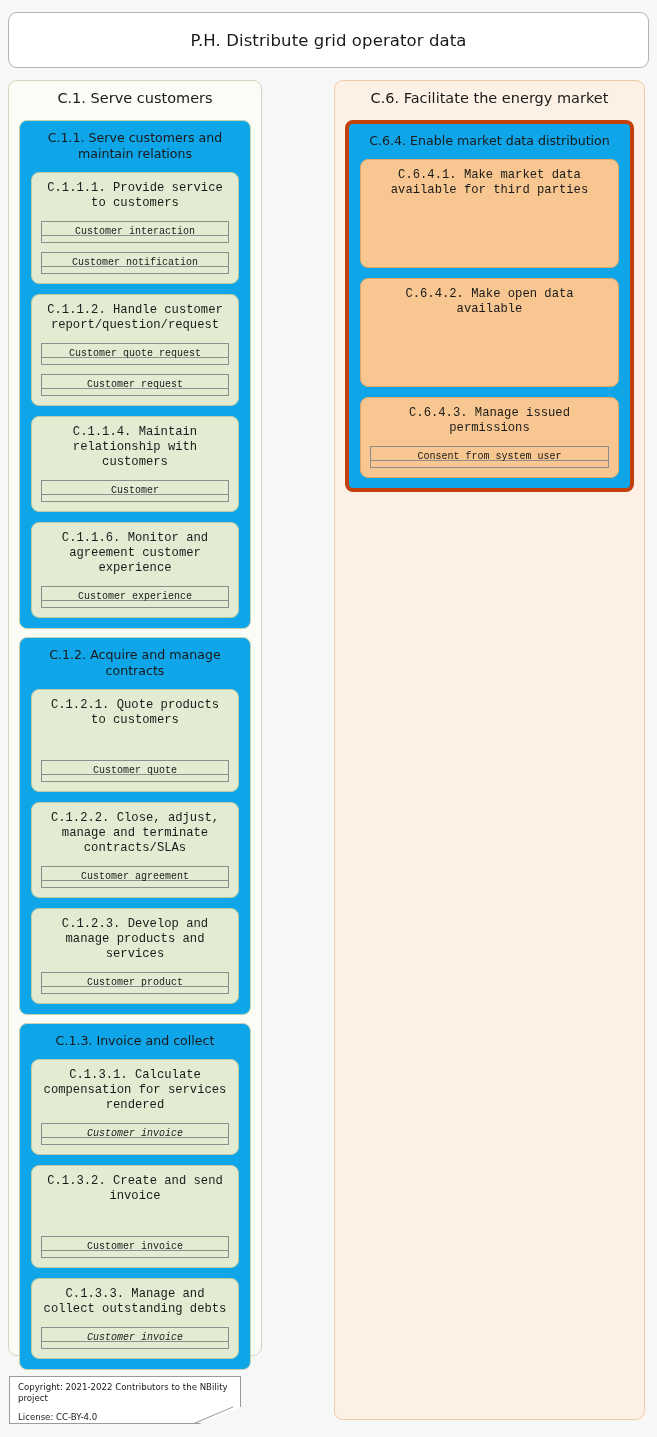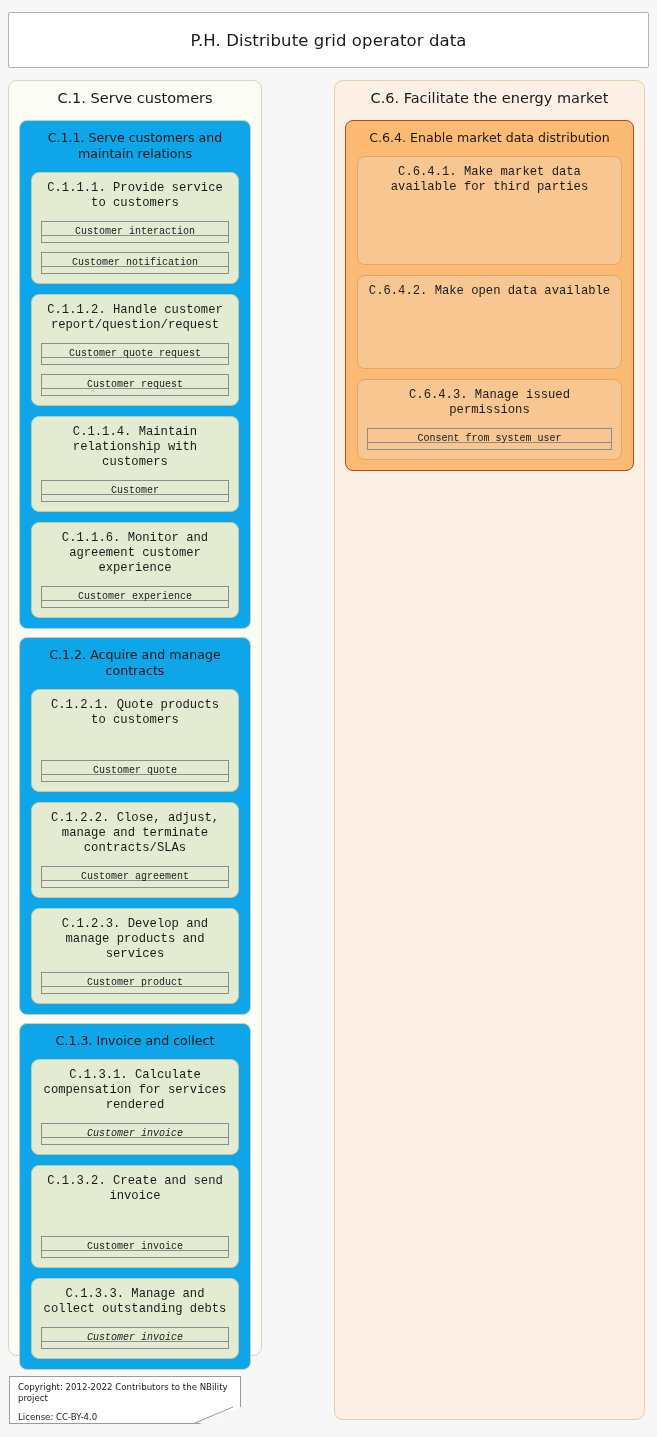--- a/index.html
+++ b/index.html
@@ -16,21 +16,21 @@
 
   
   .page-title-box {
     position: absolute;
     left: 8px;
     top: 12px;
     width: 641px;
     height: 56px;
     background: #ffffff;
     border: 1px solid #b3b3b3;
-    border-radius: 2px;
+    border-radius: 9px;
     display: flex;
     align-items: center;
     justify-content: center;
   }
   .page-title-box .title-text {
     font-size: 16.5px;
     letter-spacing: .1px;
   }
 
   
@@ -64,21 +64,21 @@
     padding-bottom: 6px;
   }
 
   
   .group {
     margin: 8px 10px 0 10px;
     border-radius: 8px;
     padding-bottom: 10px;
   }
   .group-green { background: #0ea5e9; border: 1px solid #c6d2b2; }
-  .group-orange { background: #fdba74; border: 1px solid #c2410c; }
+  .group-orange { background: #0ea5e9; border: 4px solid #c2410c; }
 
   .group-title {
     text-align: center;
     font-size: 12.6px;
     line-height: 16px;
     padding: 9px 12px 0 12px;
   }
 
   
   .activity {
@@ -303,16 +303,16 @@
             <span class="entity-label">Consent from system user</span>
           </div>
         </div>
       </div>
     </div>
   </div>
 
 </div>
 
 <div class="note">
-  <div>Copyright: 2012-2022 Contributors to the NBility project</div>
+  <div>Copyright: 2021-2022 Contributors to the NBility project</div>
   <div class="note-line2">License: CC-BY-4.0</div>
   <div class="note-fold"></div>
 </div>
 
 </body></html>

